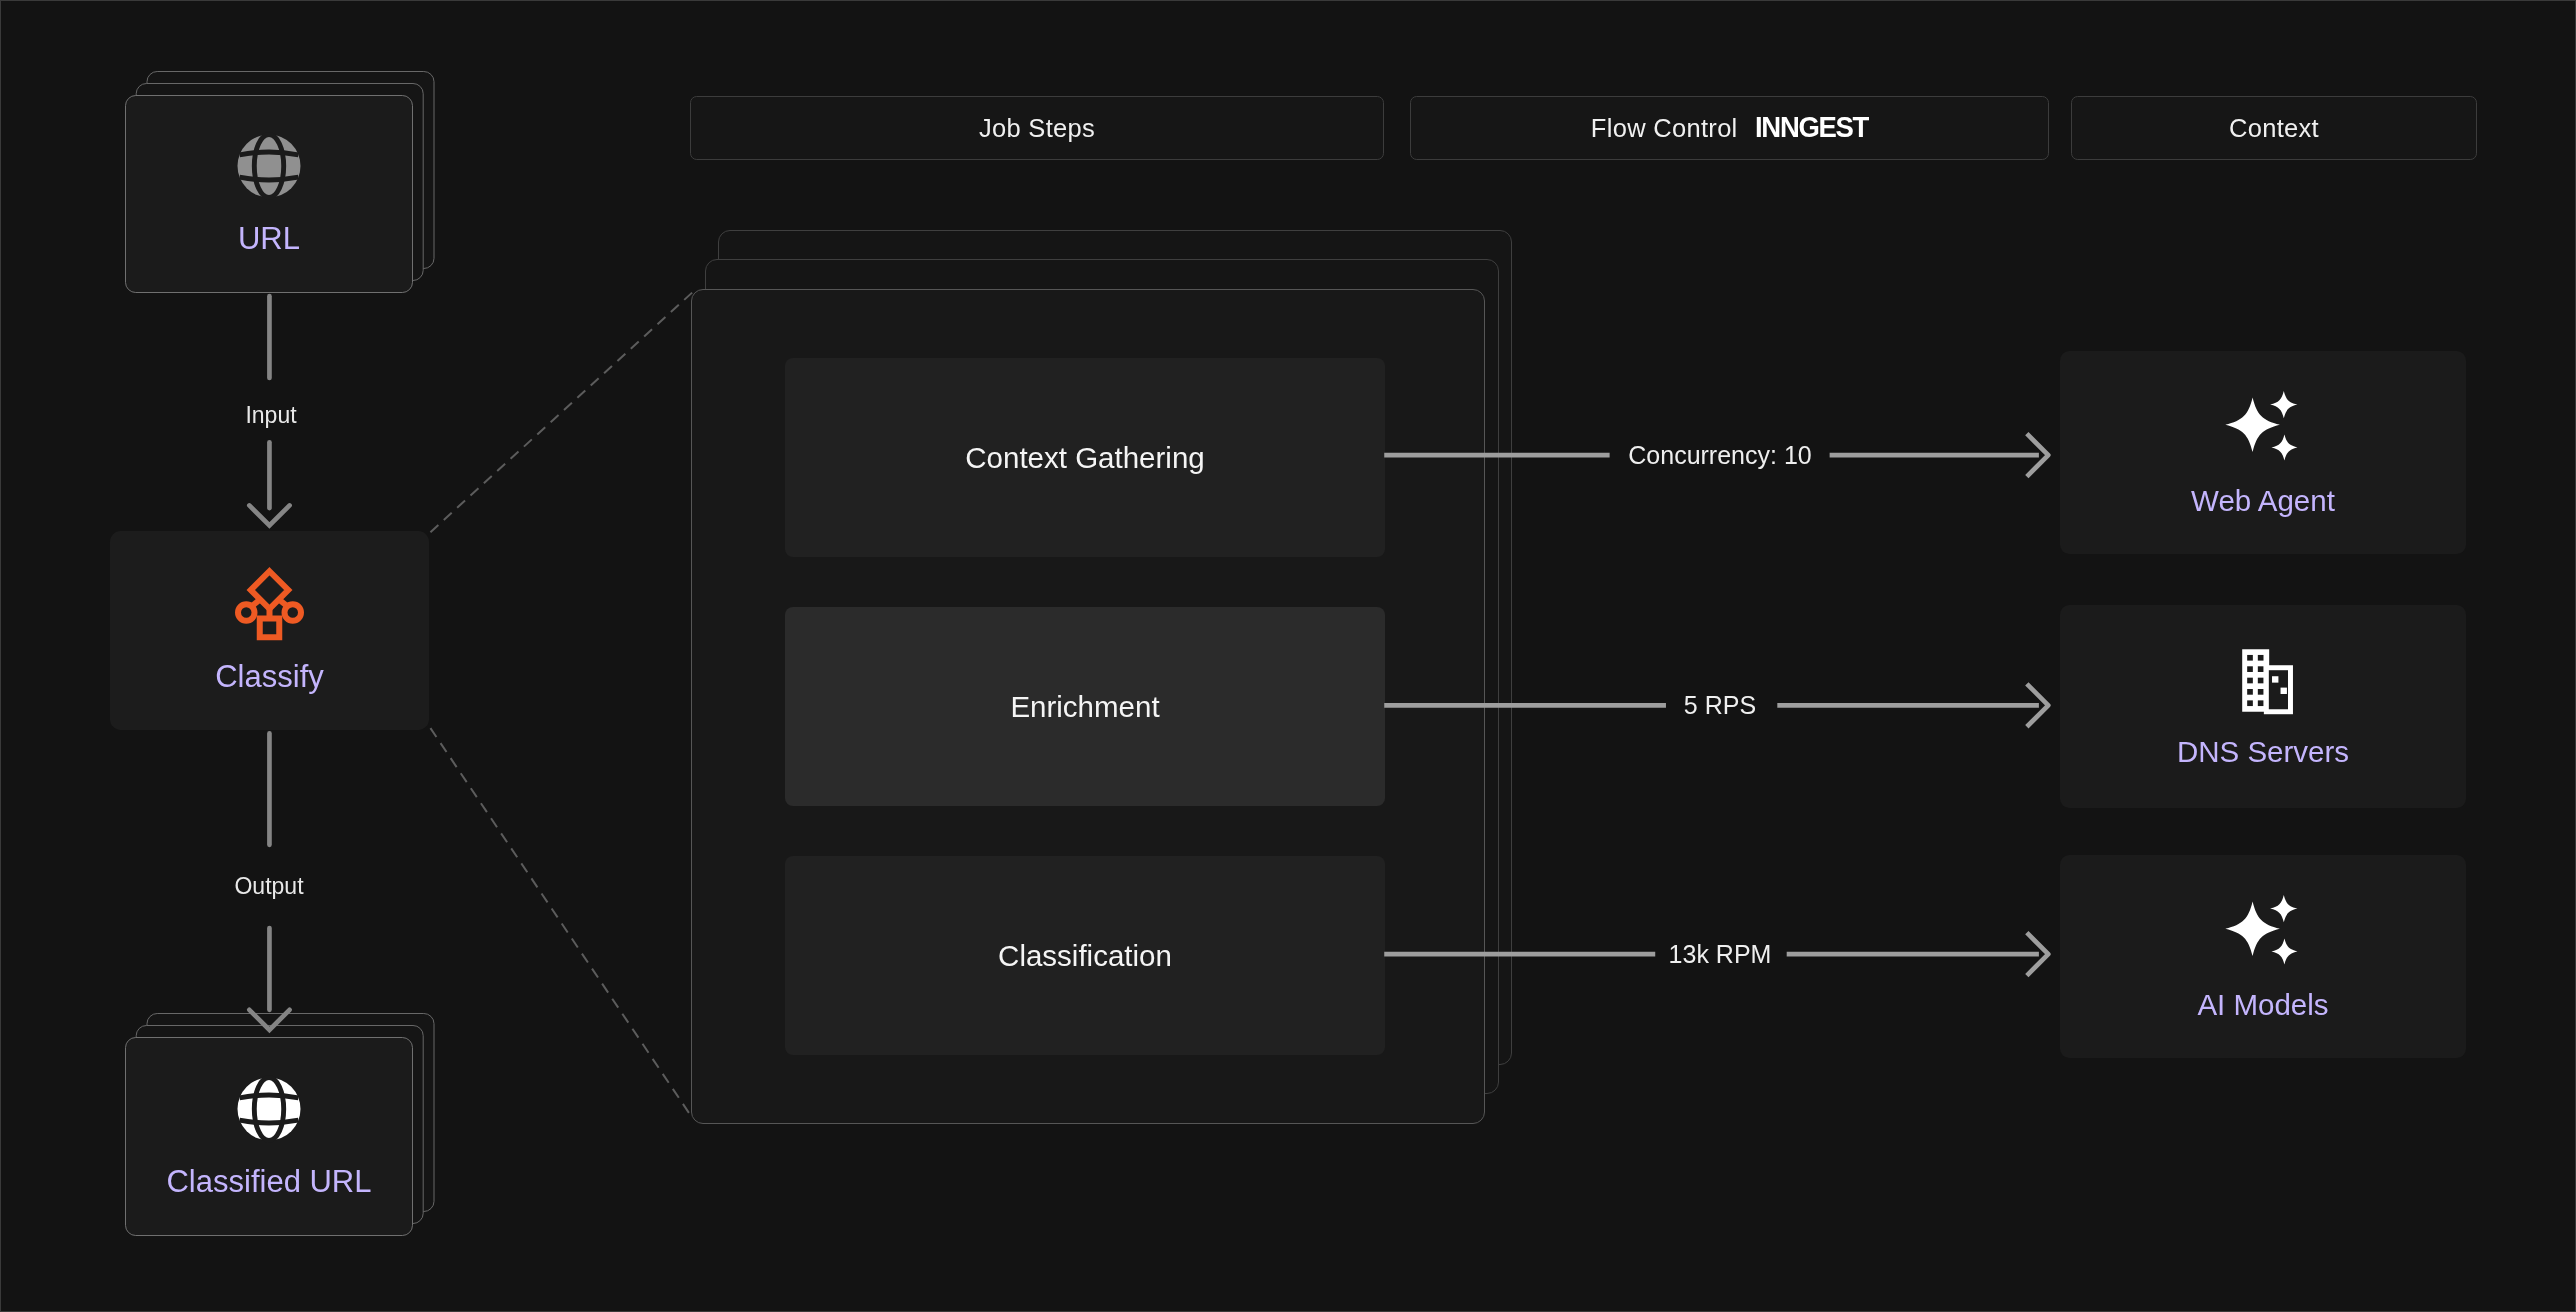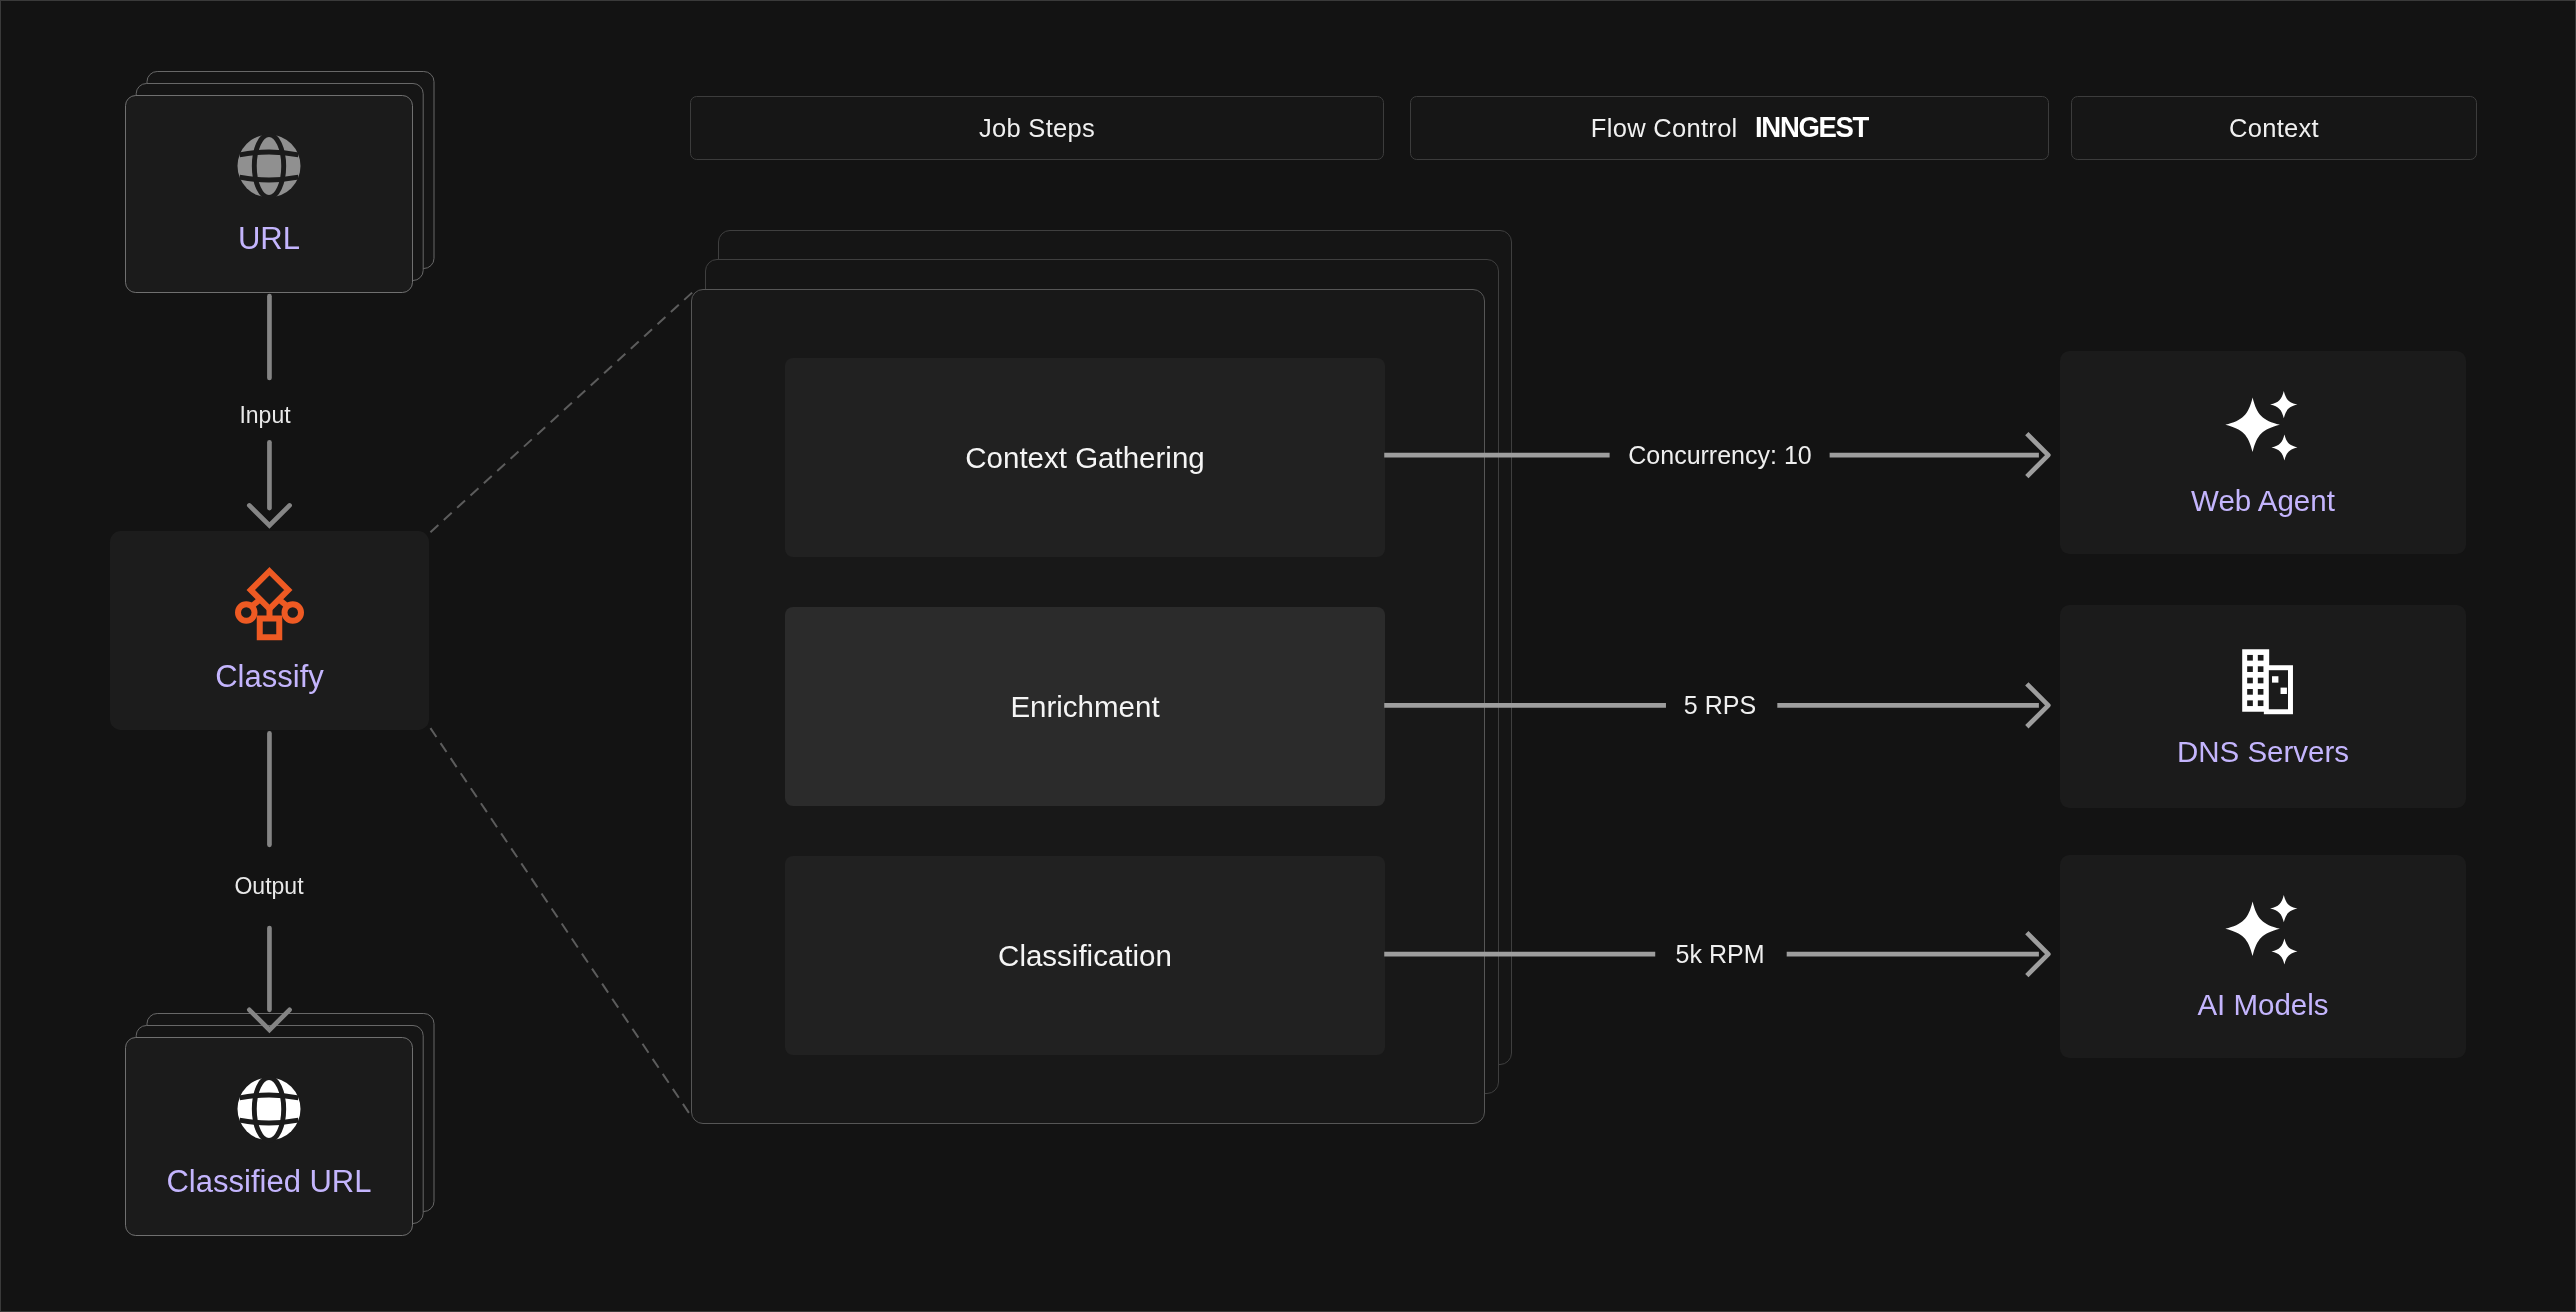--- a/index.html
+++ b/index.html
@@ -109,21 +109,21 @@
           <circle cx="50" cy="50" r="45" fill="currentColor"></circle>
           <ellipse cx="50" cy="50" rx="21" ry="45" fill="none" stroke="#1b1b1b" stroke-width="7"></ellipse>
           <path d="M8 34 Q50 26 92 34" fill="none" stroke="#1b1b1b" stroke-width="7"></path>
           <path d="M8 66 Q50 74 92 66" fill="none" stroke="#1b1b1b" stroke-width="7"></path>
         </svg>
       </span>
       <span class="card-label">URL</span>
     </div>
   </div>
 
-  <div class="edge-label" style="left:264px;top:414px;">Input</div>
+  <div class="edge-label" style="left:270px;top:414px;">Input</div>
 
   <div class="card-solo" style="left:109px;top:530px;width:319px;height:199px;">
     <span class="icon" style="color:#ee5a23;">
       <svg width="75" height="75" viewBox="0 0 100 100" fill="none" stroke="#ee5a23" stroke-width="8">
         <path d="M50 7 L75 32 L50 57 L25 32 Z"></path>
         <path d="M37 45 L27 53"></path>
         <path d="M63 45 L73 53"></path>
         <path d="M50 57 L50 70"></path>
         <circle cx="19" cy="62" r="11"></circle>
         <circle cx="81" cy="62" r="11"></circle>
@@ -160,21 +160,21 @@
     <div class="step hl" style="top:317px;">
       <span class="step-label">Enrichment</span>
     </div>
     <div class="step" style="top:566px;">
       <span class="step-label">Classification</span>
     </div>
   </div>
 
   <div class="flow-label" style="left:1719px;top:454px;">Concurrency: 10</div>
   <div class="flow-label" style="left:1719px;top:704px;">5 RPS</div>
-  <div class="flow-label" style="left:1719px;top:953px;">5k RPM</div>
+  <div class="flow-label" style="left:1719px;top:953px;">13k RPM</div>
 
   <div class="rcard" style="top:350px;">
     <span class="icon" style="color:#ffffff;">
       <svg width="78" height="78" viewBox="0 0 120 120" fill="currentColor">
         <path d="M44 16 C50.7 42.9, 59.1 51.3, 86 58 C59.1 64.7, 50.7 73.1, 44 100 C37.3 73.1, 28.9 64.7, 2 58 C28.9 51.3, 37.3 42.9, 44 16 Z"></path>
         <path d="M92 6 C95.4 19.4, 99.6 23.6, 113 27 C99.6 30.4, 95.4 34.6, 92 48 C88.6 34.6, 84.4 30.4, 71 27 C84.4 23.6, 88.6 19.4, 92 6 Z"></path>
         <path d="M93 73 C96.2 85.8, 100.2 89.8, 113 93 C100.2 96.2, 96.2 100.2, 93 113 C89.8 100.2, 85.8 96.2, 73 93 C85.8 89.8, 89.8 85.8, 93 73 Z"></path>
       </svg>
     </span>
     <span class="card-label">Web Agent</span>

